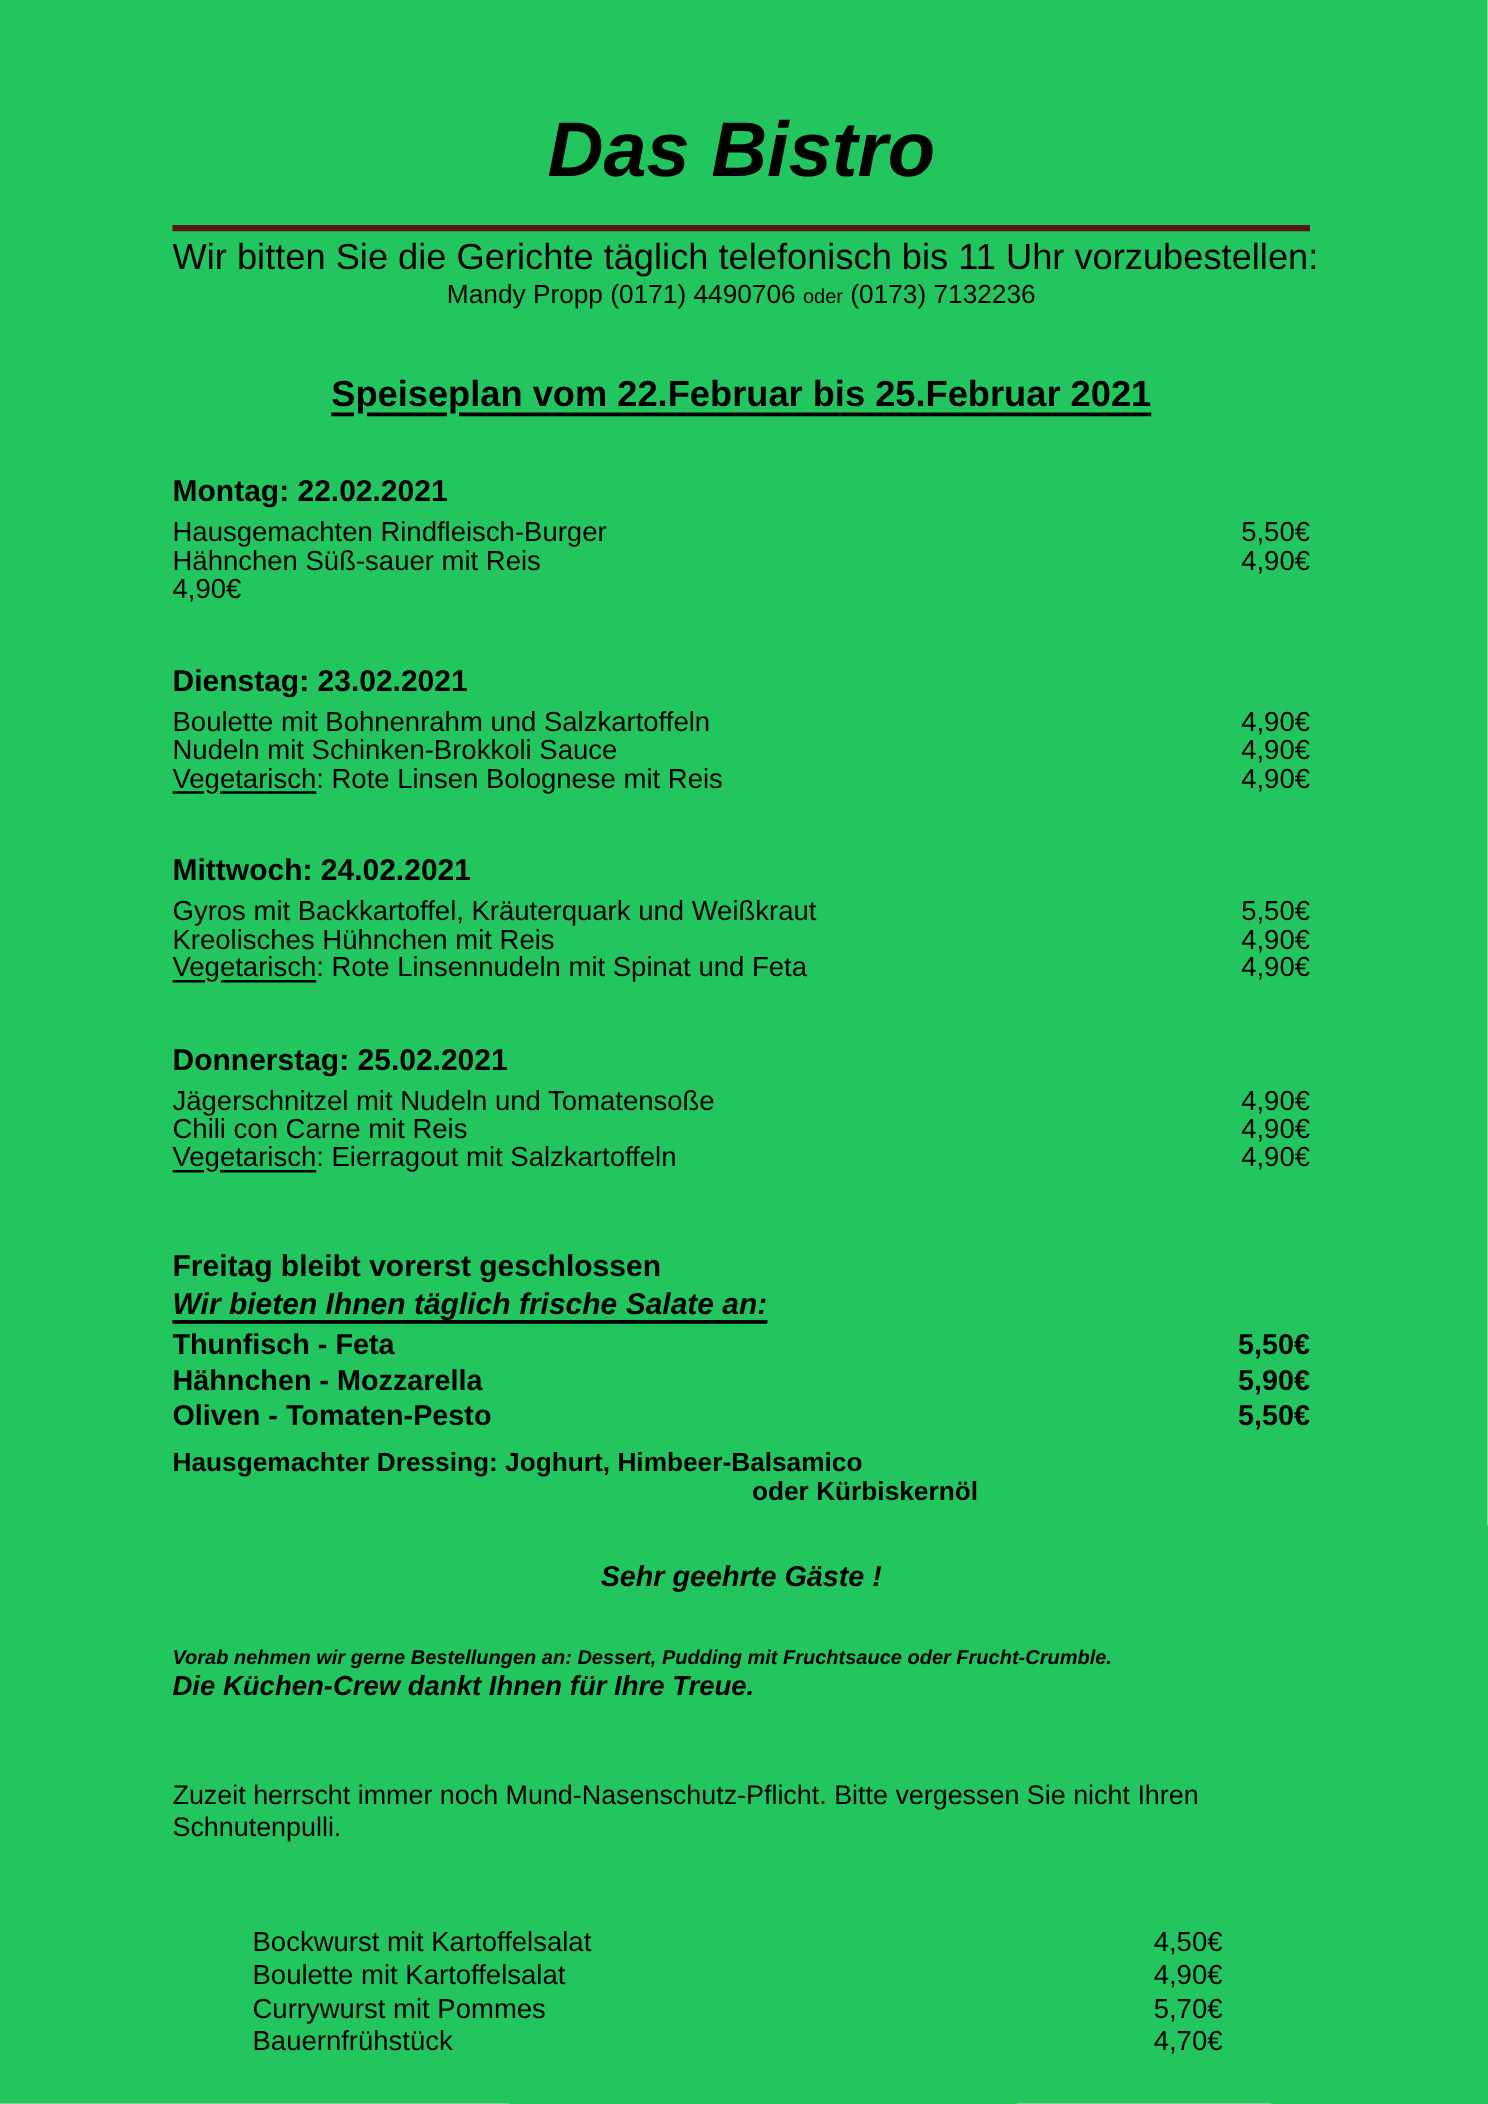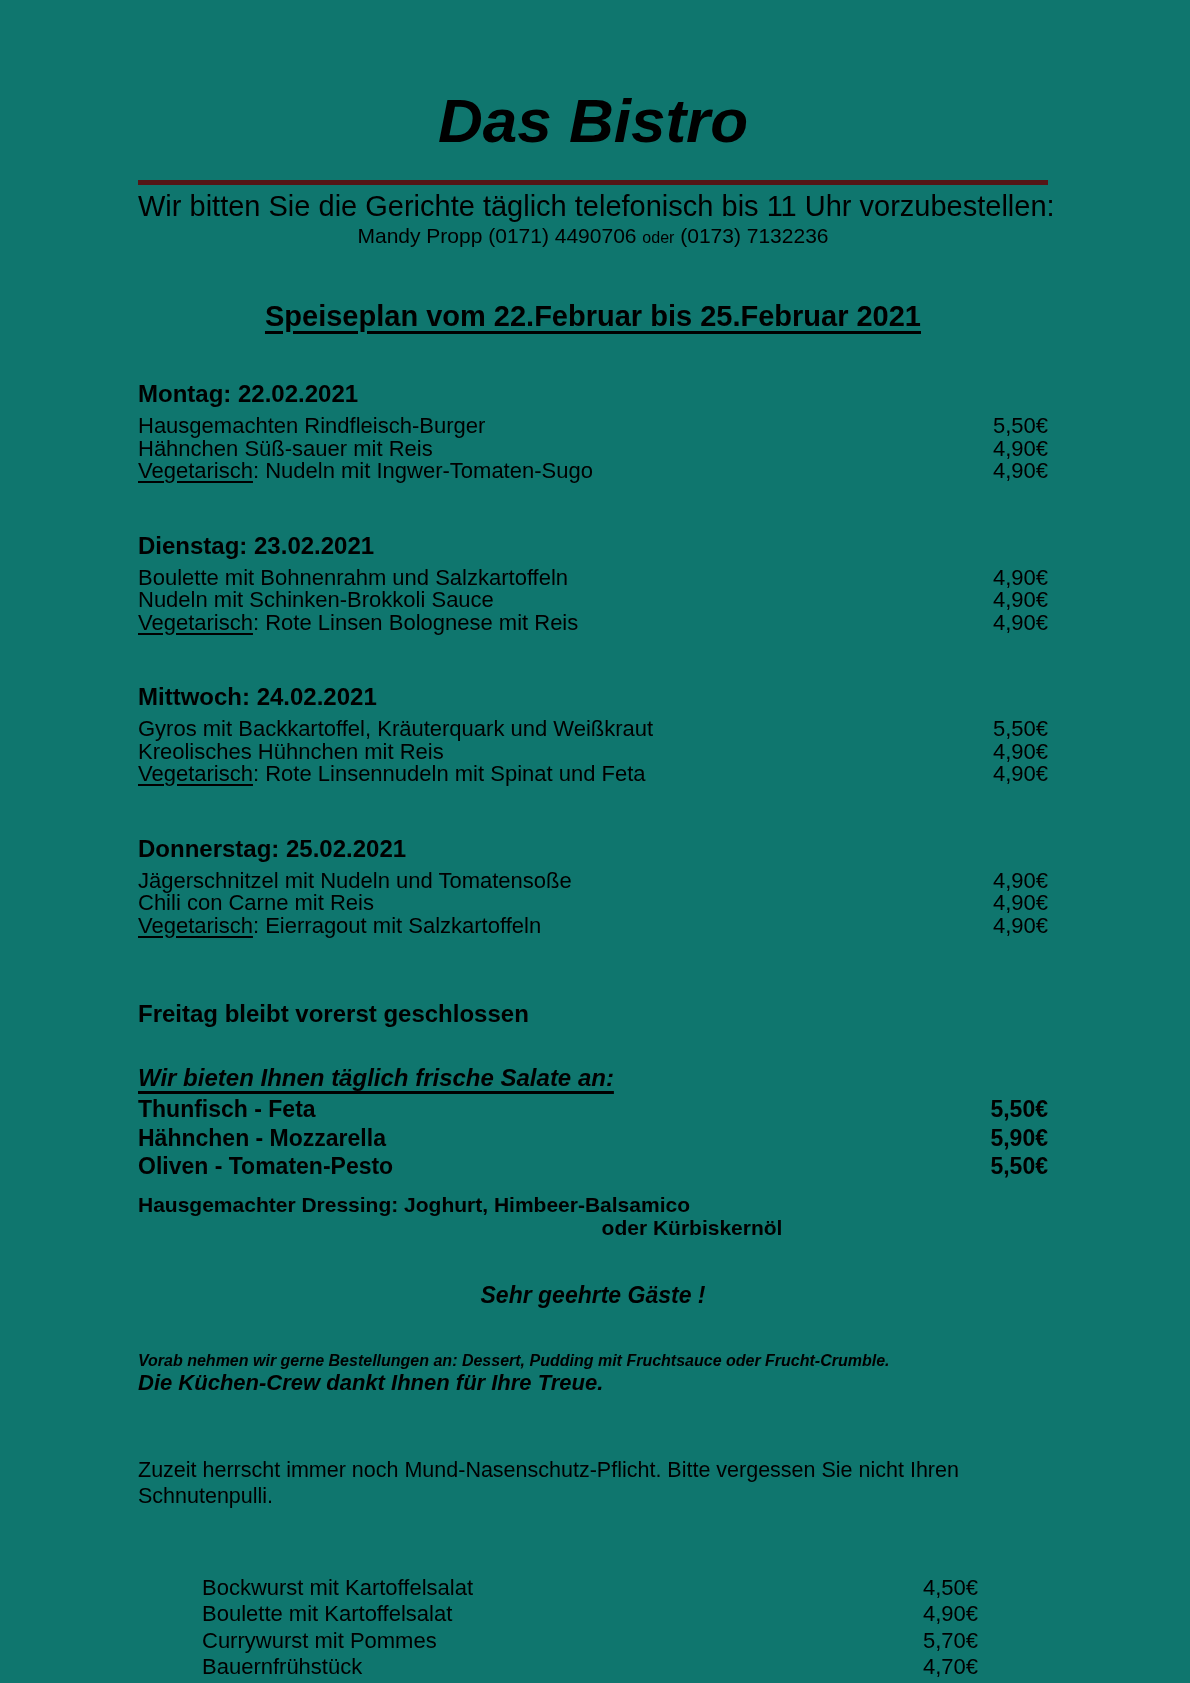--- a/index.html
+++ b/index.html
@@ -1,19 +1,19 @@
 <!DOCTYPE html>
 <html><head>
 <meta charset="utf-8">
 <style>
   * { box-sizing: border-box; margin: 0; padding: 0; }
   html, body { background: #e8e8e8; }
   body { font-family: "Liberation Sans", sans-serif; color: #000; }
   .page {
-    width: 1190px; height: 1683px; background: #0f766e;
+    width: 1190px; height: 1683px; background: #22c55e;
     margin: 0 auto; position: relative; overflow: hidden;
     padding: 90px 142px 0 138px;
   }
   .title {
     font-size: 62px; font-weight: bold; font-style: italic;
     text-align: center; line-height: 1; letter-spacing: 0px;
   }
   .rule { height: 5px; margin-top: 28px; background: #541616; }
   .notice { font-size: 29px; text-align: center; white-space: nowrap; margin-top: 5px; line-height: 32px; }
   .phone { font-size: 21px; text-align: center; margin-top: 2px; line-height: 24px; }
@@ -29,21 +29,21 @@
     text-decoration-thickness: 2.5px; text-underline-offset: 4px;
     display: inline-block;
   }
   .day-heading { margin-bottom: 6px; }
   .day-block { display: block; }
   .row { display: flex; justify-content: space-between; font-size: 22px; line-height: 22.5px; }
   .row-name { text-align: left; }
   .row-price { text-align: right; white-space: nowrap; }
   .u { text-decoration: underline; text-underline-offset: 3px; }
   .friday-wrap { margin-top: 62px; }
-  .salads-heading-wrap { margin-top: 34px; }
+  .salads-heading-wrap { }
   .salads-heading {
     font-size: 24px; font-weight: bold; font-style: italic; line-height: 30px;
     text-decoration: underline; text-decoration-thickness: 3px; text-underline-offset: 5px;
     display: inline-block; margin-bottom: 2px;
   }
   .salads .row { font-weight: bold; font-size: 23px; line-height: 28.5px; }
   .dressing { margin-top: 12px; font-weight: bold; font-size: 21px; line-height: 23px; }
   .dressing-l2 { margin-left: 198px; text-align: center; }
   .guests { margin-top: 42px; text-align: center; font-weight: bold; font-style: italic; font-size: 23px; line-height: 29px; }
   .preorder { margin-top: 40px; font-weight: bold; font-style: italic; font-size: 16px; line-height: 22.5px; text-align: justify; }
@@ -77,21 +77,20 @@
     <div class="day-block">
           <div class="row">
             <div class="row-name">Hausgemachten Rindfleisch-Burger</div>
             <div class="row-price">5,50€</div>
           </div>
           <div class="row">
             <div class="row-name">Hähnchen Süß-sauer mit Reis</div>
             <div class="row-price">4,90€</div>
           </div>
           <div class="row">
-            <div class="row-name"><span class="u">Vegetarisch</span>: Nudeln mit Ingwer-Tomaten-Sugo</div>
             <div class="row-price">4,90€</div>
           </div>
         </div>
   </div>
 
   <div class="day">
     <span class="day-heading">Dienstag: 23.02.2021</span>
     <div class="day-block">
           <div class="row">
             <div class="row-name">Boulette mit Bohnenrahm und Salzkartoffeln</div>

